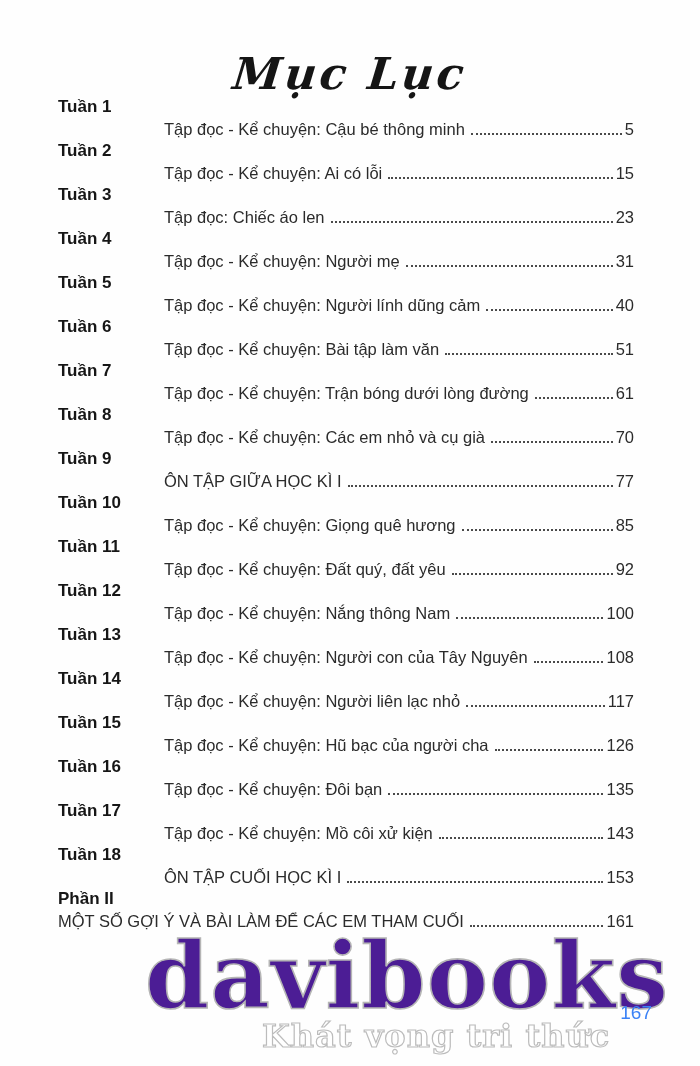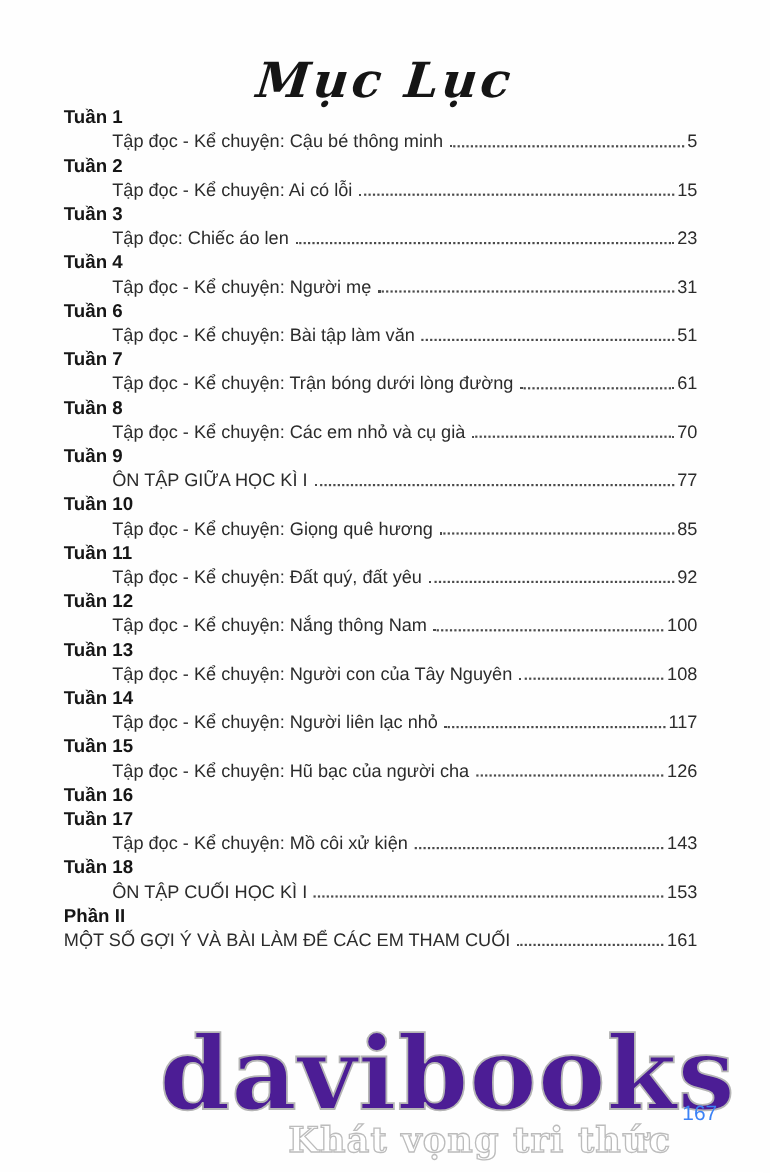--- a/index.html
+++ b/index.html
@@ -47,21 +47,21 @@
     line-height: 22px;
     white-space: nowrap;
   }
   .entry-row {
     display: flex;
     align-items: baseline;
     height: 22px;
     line-height: 22px;
     font-size: 16.5px;
     color: #2b2b2b;
-    margin-left: 44px;
+    margin-left: 106px;
     white-space: nowrap;
   }
   .entry-row.flush {
     margin-left: 0;
   }
   .entry-title {
     flex: 0 0 auto;
   }
   .dot-leader {
     flex: 1 1 auto;
@@ -147,20 +147,28 @@
 
     <div>
       <div class="week-heading">Tuần 4</div>
       <div class="entry-row">
         <span class="entry-title">Tập đọc - Kể chuyện: Người mẹ</span>
         <span class="dot-leader"></span>
         <span class="entry-page">31</span>
       </div>
     </div>
 
+    <div>
+      <div class="week-heading">Tuần 5</div>
+      <div class="entry-row">
+        <span class="entry-title">Tập đọc - Kể chuyện: Người lính dũng cảm</span>
+        <span class="dot-leader"></span>
+        <span class="entry-page">40</span>
+      </div>
+    </div>
 
     <div>
       <div class="week-heading">Tuần 6</div>
       <div class="entry-row">
         <span class="entry-title">Tập đọc - Kể chuyện: Bài tập làm văn</span>
         <span class="dot-leader"></span>
         <span class="entry-page">51</span>
       </div>
     </div>
 
@@ -240,20 +248,25 @@
       <div class="week-heading">Tuần 15</div>
       <div class="entry-row">
         <span class="entry-title">Tập đọc - Kể chuyện: Hũ bạc của người cha</span>
         <span class="dot-leader"></span>
         <span class="entry-page">126</span>
       </div>
     </div>
 
     <div>
       <div class="week-heading">Tuần 16</div>
+      <div class="entry-row">
+        <span class="entry-title">Tập đọc - Kể chuyện: Đôi bạn</span>
+        <span class="dot-leader"></span>
+        <span class="entry-page">135</span>
+      </div>
     </div>
 
     <div>
       <div class="week-heading">Tuần 17</div>
       <div class="entry-row">
         <span class="entry-title">Tập đọc - Kể chuyện: Mồ côi xử kiện</span>
         <span class="dot-leader"></span>
         <span class="entry-page">143</span>
       </div>
     </div>

